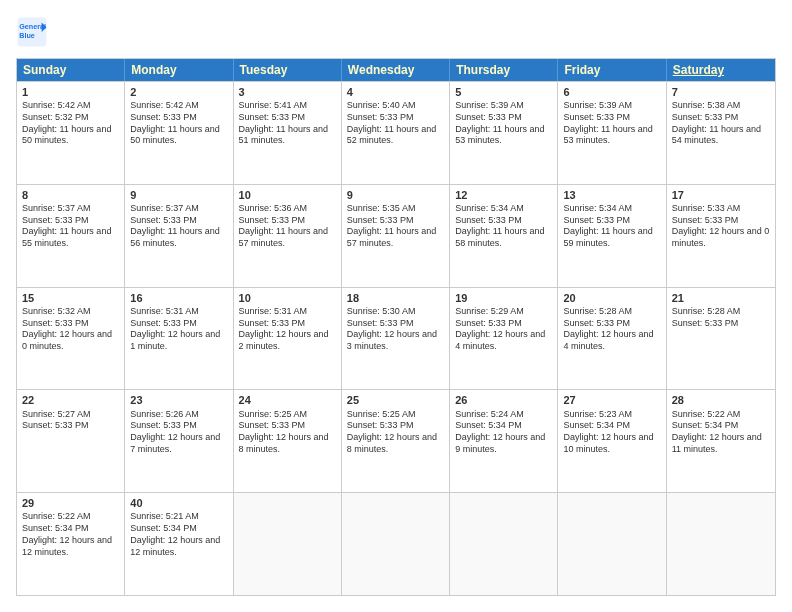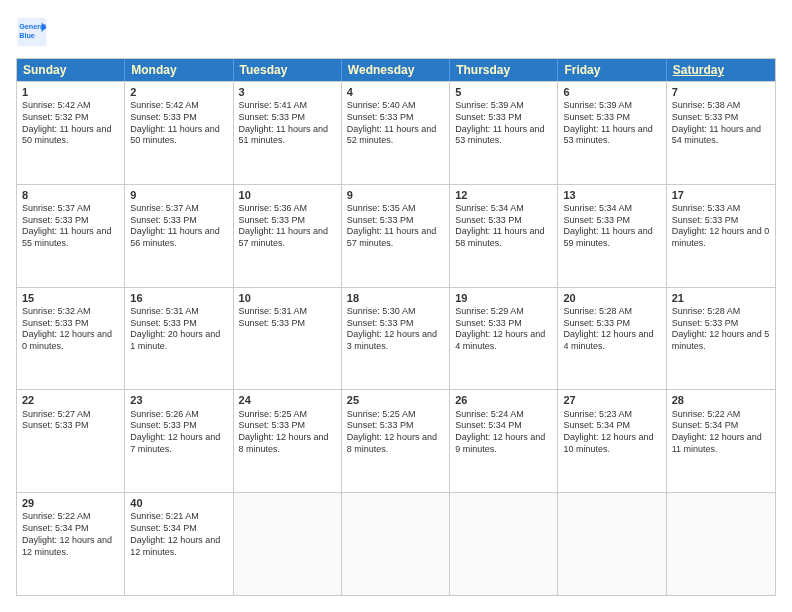--- a/index.html
+++ b/index.html
@@ -216,26 +216,27 @@
           <div class="cal-cell">
             <span class="cell-date">15</span>
             <div>Sunrise: 5:32 AM</div>
             <div>Sunset: 5:33 PM</div>
             <div>Daylight: 12 hours and 0 minutes.</div>
           </div>
           <div class="cal-cell">
             <span class="cell-date">16</span>
             <div>Sunrise: 5:31 AM</div>
             <div>Sunset: 5:33 PM</div>
-            <div>Daylight: 20 hours and 1 minute.</div>
+            <div>Daylight: 12 hours and 1 minute.</div>
           </div>
           <div class="cal-cell">
             <span class="cell-date">10</span>
             <div>Sunrise: 5:31 AM</div>
             <div>Sunset: 5:33 PM</div>
+            <div>Daylight: 12 hours and 2 minutes.</div>
           </div>
           <div class="cal-cell">
             <span class="cell-date">18</span>
             <div>Sunrise: 5:30 AM</div>
             <div>Sunset: 5:33 PM</div>
             <div>Daylight: 12 hours and 3 minutes.</div>
           </div>
           <div class="cal-cell">
             <span class="cell-date">19</span>
             <div>Sunrise: 5:29 AM</div>
@@ -245,21 +246,20 @@
           <div class="cal-cell">
             <span class="cell-date">20</span>
             <div>Sunrise: 5:28 AM</div>
             <div>Sunset: 5:33 PM</div>
             <div>Daylight: 12 hours and 4 minutes.</div>
           </div>
           <div class="cal-cell">
             <span class="cell-date">21</span>
             <div>Sunrise: 5:28 AM</div>
             <div>Sunset: 5:33 PM</div>
-            <div>Daylight: 12 hours and 5 minutes.</div>
           </div>
         </div>
         <div class="cal-row">
           <div class="cal-cell">
             <span class="cell-date">22</span>
             <div>Sunrise: 5:27 AM</div>
             <div>Sunset: 5:33 PM</div>
           </div>
           <div class="cal-cell">
             <span class="cell-date">23</span>

